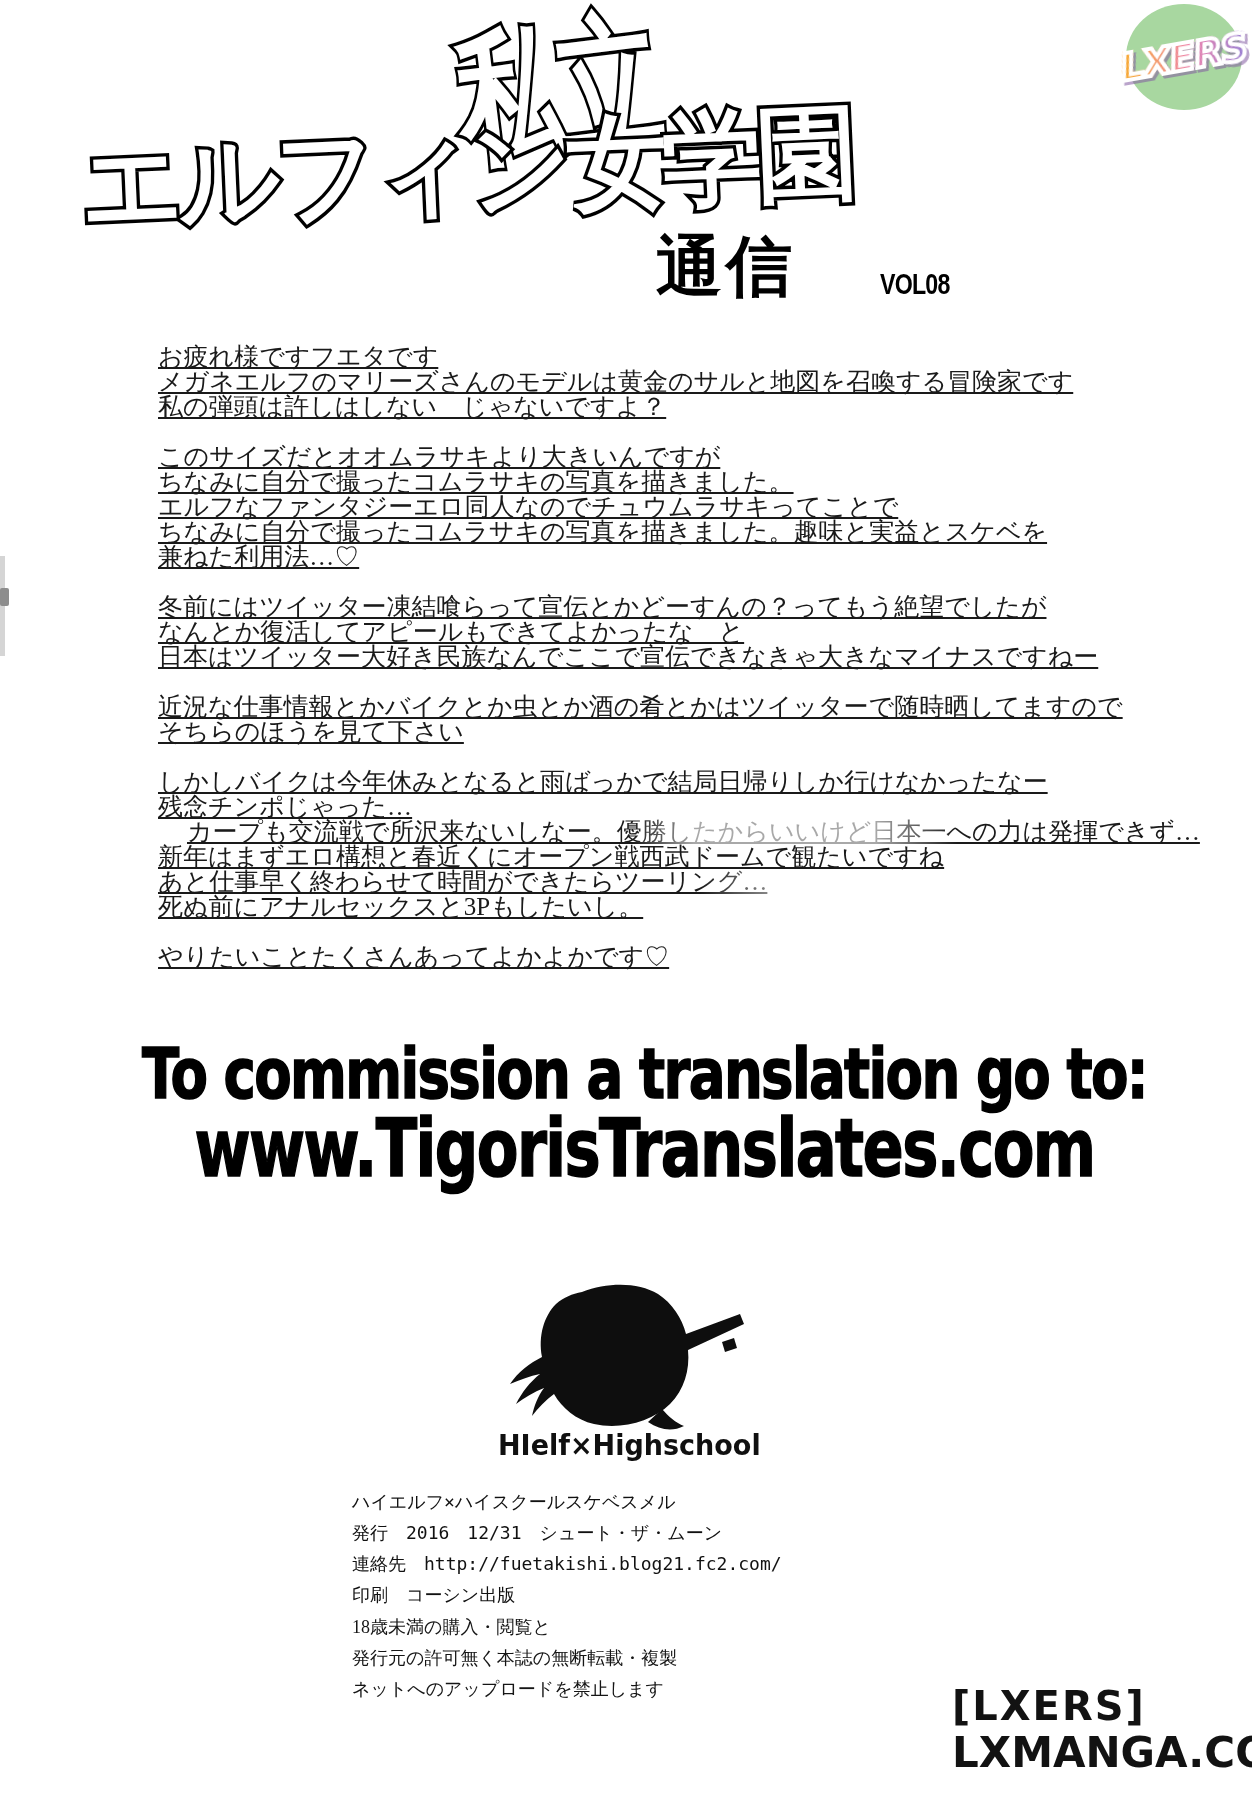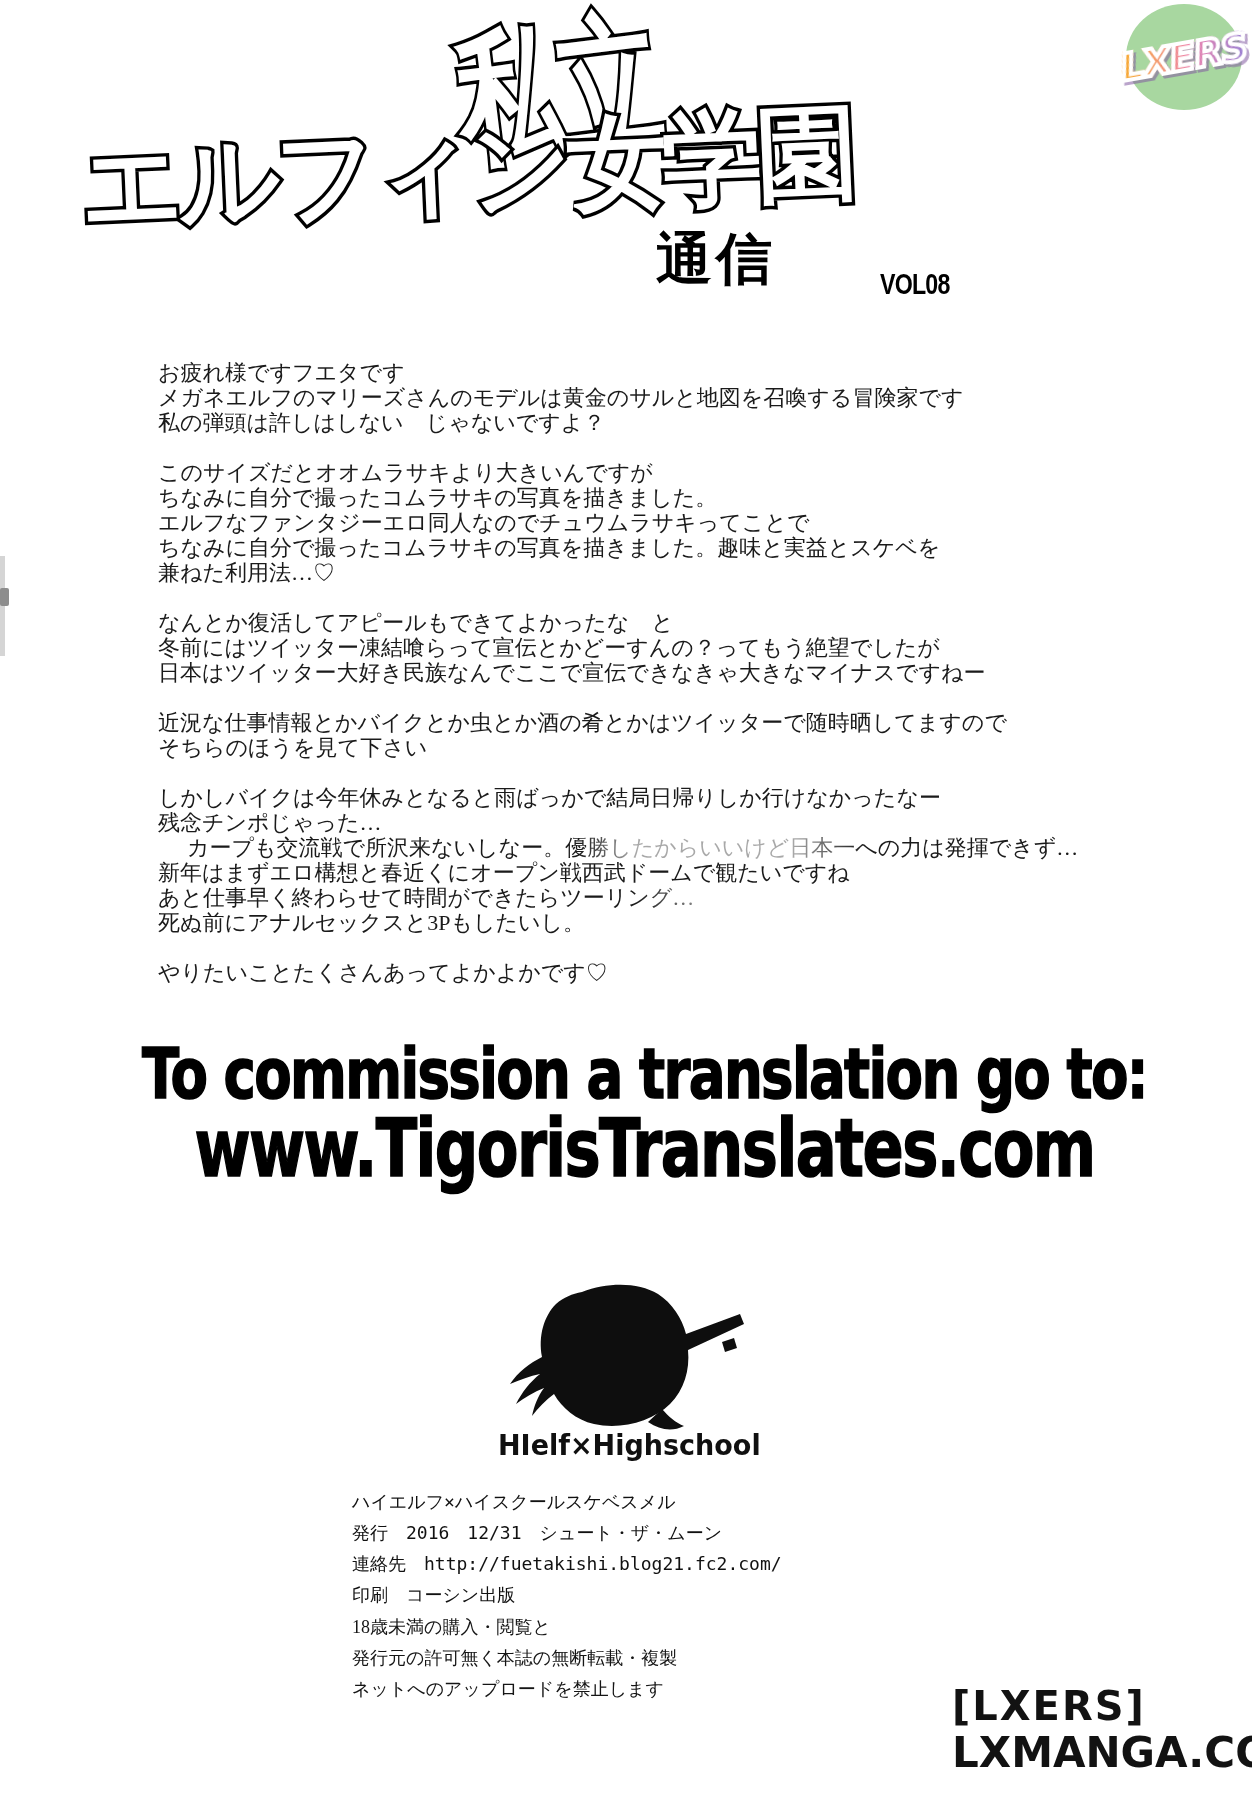--- a/index.html
+++ b/index.html
@@ -13,31 +13,31 @@
   .outline-title{
     position:absolute;white-space:nowrap;
     font-family:"DejaVu Sans", sans-serif;font-weight:bold;
     color:#ffffff;-webkit-text-stroke:7px #000;paint-order:stroke fill;
   }
   #title-school-type{left:446px;top:6px;font-size:146px;letter-spacing:-8px;
     transform:rotate(-7deg) scaleX(0.72);transform-origin:left top;}
   #title-school-name{left:78px;top:118px;font-size:104px;letter-spacing:-5px;
     transform:rotate(-2.5deg) scaleX(0.96);transform-origin:left top;}
   #title-newsletter{
-    position:absolute;left:656px;top:222px;font-size:56px;font-weight:bold;
+    position:absolute;left:656px;top:222px;font-size:66px;font-weight:bold;
     font-family:Liberation Sans, sans-serif;letter-spacing:4px;color:#000;white-space:nowrap;
   }
   #title-volume{
     position:absolute;left:880px;top:268px;font-size:29px;font-weight:bold;
     font-family:"Liberation Sans", sans-serif;color:#000;
     transform:scaleX(0.8);transform-origin:left top;letter-spacing:-1px;
   }
 
   
-  .body-text{position:absolute;left:158px;top:360px;font-size:22px;line-height:25px;}
+  .body-text{position:absolute;left:158px;top:344px;font-size:25px;line-height:25px;text-decoration:underline;}
   .para{margin:0 0 25px 0;}
   .bline{white-space:nowrap;}
   .fade-mid{-webkit-mask-image:linear-gradient(90deg,#000 0 44%,rgba(0,0,0,.38) 50% 68%,#000 76%);
             mask-image:linear-gradient(90deg,#000 0 44%,rgba(0,0,0,.38) 50% 68%,#000 76%);margin-left:29px;}
   .fade-end{-webkit-mask-image:linear-gradient(90deg,#000 0 52%,rgba(0,0,0,.42) 60% 100%);
             mask-image:linear-gradient(90deg,#000 0 52%,rgba(0,0,0,.42) 60% 100%);}
 
   
   .banner{position:absolute;left:0;right:0;top:1034px;text-align:center;color:#000;
     font-family:"DejaVu Sans", sans-serif;font-weight:bold;margin-left:37px;}
@@ -108,22 +108,22 @@
       <div class="bline">私の弾頭は許しはしない　じゃないですよ？</div>
     </div>
     <div class="para">
       <div class="bline">このサイズだとオオムラサキより大きいんですが</div>
       <div class="bline">ちなみに自分で撮ったコムラサキの写真を描きました。</div>
       <div class="bline">エルフなファンタジーエロ同人なのでチュウムラサキってことで</div>
       <div class="bline">ちなみに自分で撮ったコムラサキの写真を描きました。趣味と実益とスケベを</div>
       <div class="bline">兼ねた利用法…♡</div>
     </div>
     <div class="para">
+      <div class="bline">冬前にはツイッター凍結喰らって宣伝とかどーすんの？ってもう絶望でしたが</div>
       <div class="bline">なんとか復活してアピールもできてよかったな　と</div>
-      <div class="bline">冬前にはツイッター凍結喰らって宣伝とかどーすんの？ってもう絶望でしたが</div>
       <div class="bline">日本はツイッター大好き民族なんでここで宣伝できなきゃ大きなマイナスですねー</div>
     </div>
     <div class="para">
       <div class="bline">近況な仕事情報とかバイクとか虫とか酒の肴とかはツイッターで随時晒してますので</div>
       <div class="bline">そちらのほうを見て下さい</div>
     </div>
     <div class="para">
       <div class="bline">しかしバイクは今年休みとなると雨ばっかで結局日帰りしか行けなかったなー</div>
       <div class="bline">残念チンポじゃった…</div>
       <div class="bline fade-mid">カープも交流戦で所沢来ないしなー。優勝したからいいけど日本一への力は発揮できず…</div>

